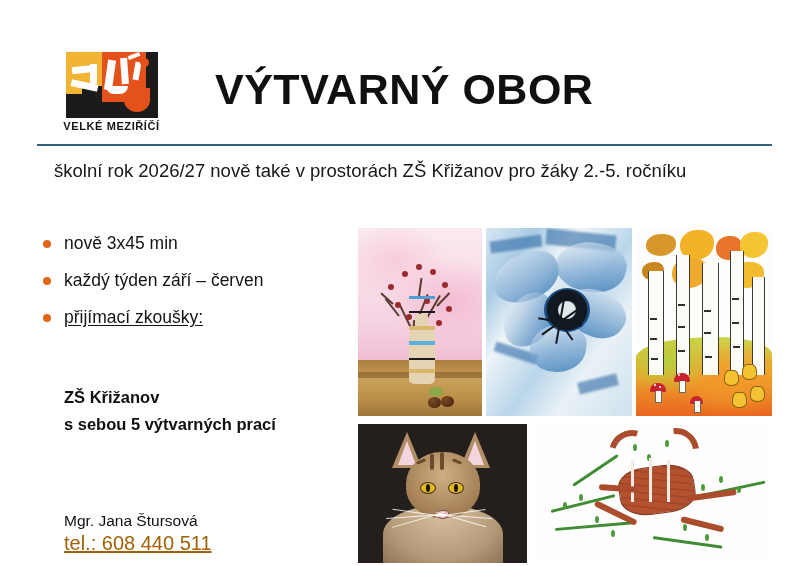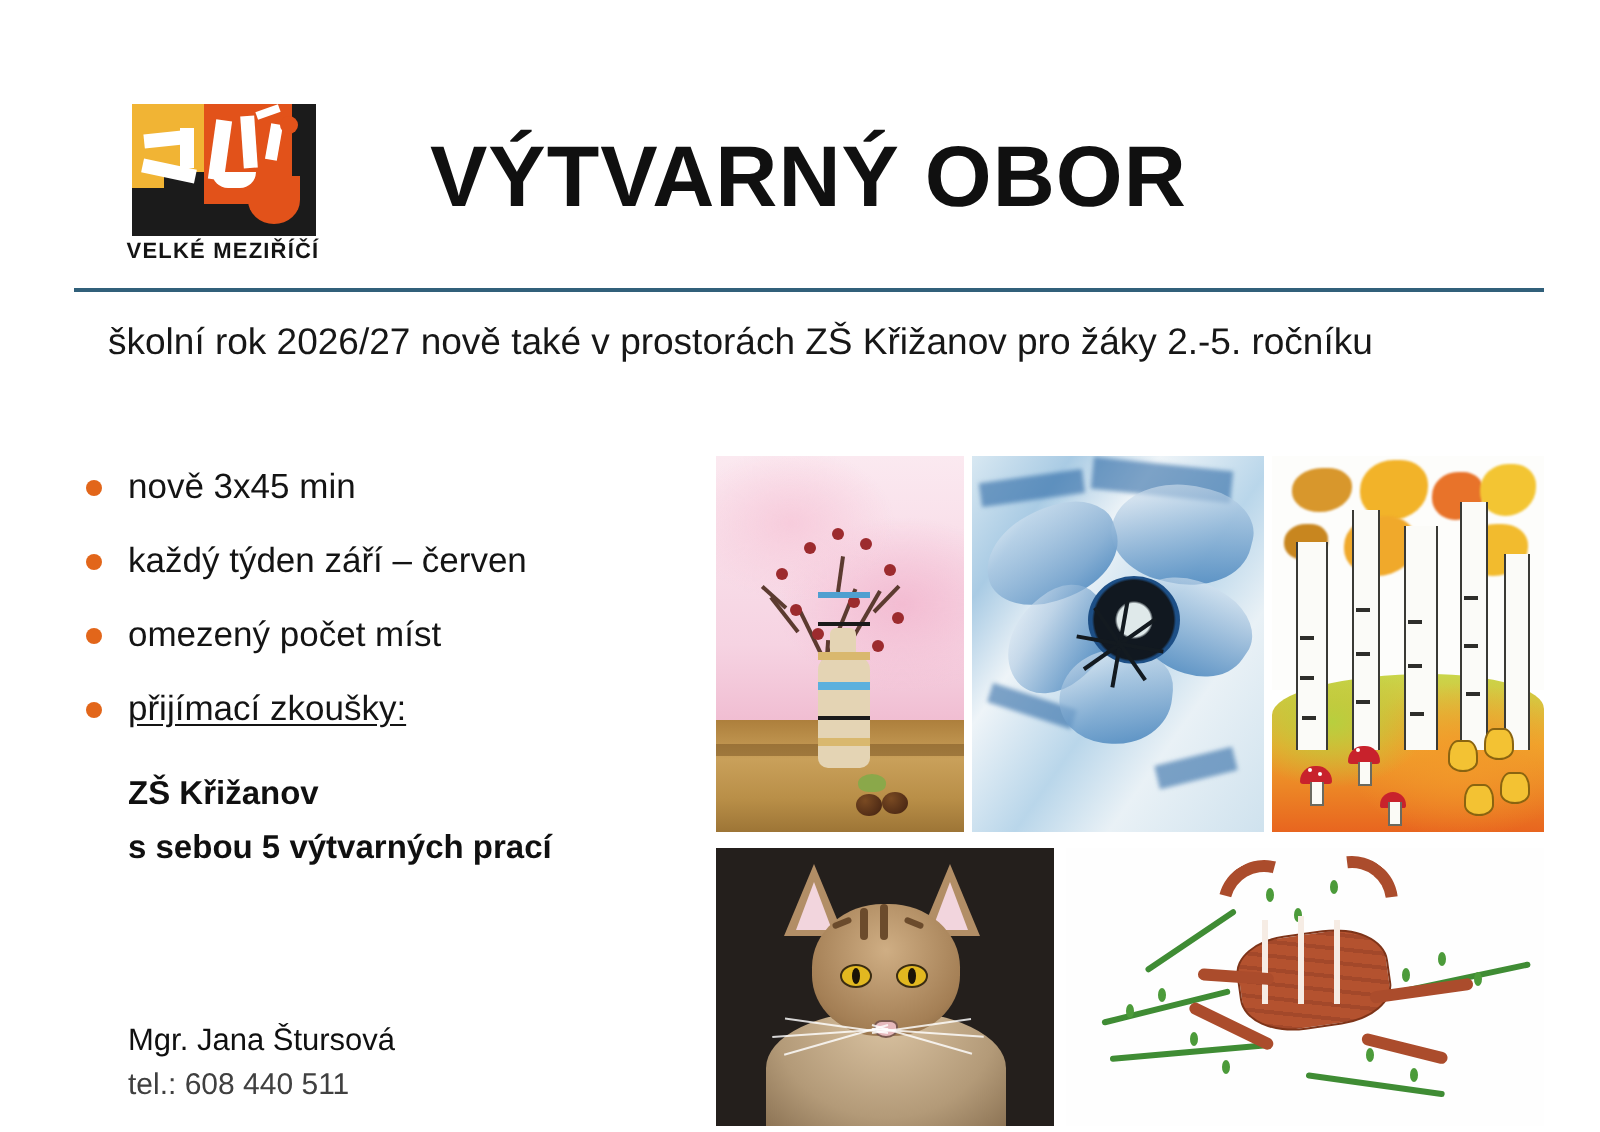--- a/index.html
+++ b/index.html
@@ -184,24 +184,25 @@
     width: 300px;
   }
   #contact-name {
     font-size: 15.5px;
     font-weight: normal;
     line-height: 22px;
     color: #101010;
     white-space: nowrap;
   }
   #contact-phone {
-    font-size: 15px;
+    font-size: 20px;
     line-height: 22px;
-    color: #404040;
+    color: #a16207;
     white-space: nowrap;
+    text-decoration: underline;
   }
 
   
   #gallery {
     position: absolute;
     left: 358px;
     top: 228px;
     width: 414px;
     height: 335px;
   }
@@ -419,24 +420,20 @@
 </div>
 
 <div id="bullets">
   <div class="bullet-row">
     <span class="dot"></span>
     <span class="txt">nově 3x45 min</span>
   </div>
   <div class="bullet-row">
     <span class="dot"></span>
     <span class="txt">každý týden září – červen</span>
-  </div>
-  <div class="bullet-row">
-    <span class="dot"></span>
-    <span class="txt">omezený počet míst</span>
   </div>
   <div class="bullet-row underlined">
     <span class="dot"></span>
     <span class="txt">přijímací zkoušky:</span>
   </div>
 </div>
 
 <div id="details">
   <div class="detail-line">ZŠ Křižanov</div>
   <div class="detail-line">s sebou 5 výtvarných prací</div>

